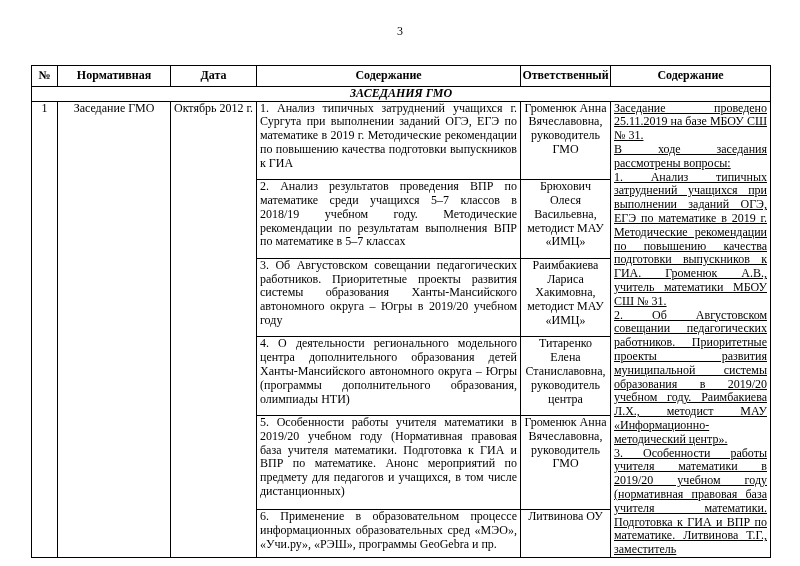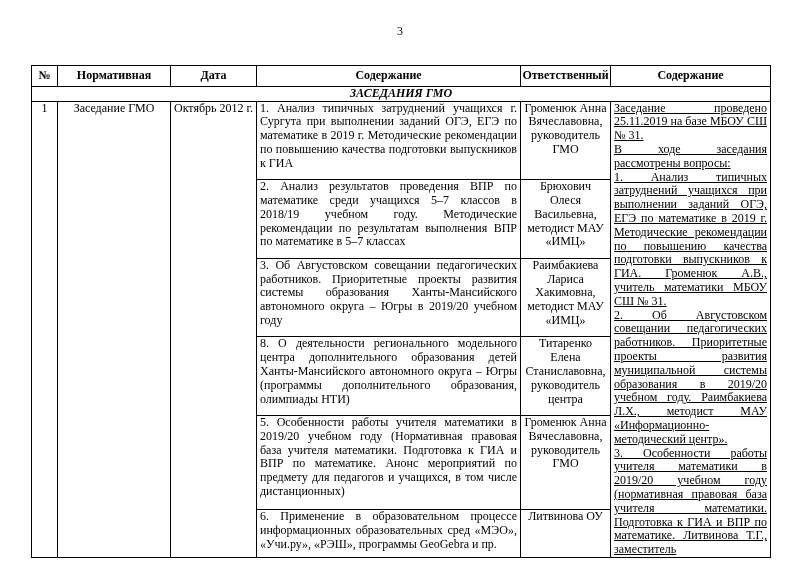--- a/index.html
+++ b/index.html
@@ -110,21 +110,21 @@
       <td class="content-cell">2. Анализ результатов проведения ВПР по математике среди учащихся 5–7 классов в 2018/19 учебном году. Методические рекомендации по результатам выполнения ВПР по математике в 5–7 классах</td>
       <td class="resp-cell">Брюхович Олеся Васильевна, методист МАУ «ИМЦ»</td>
     </tr>
 
     <tr>
       <td class="content-cell">3. Об Августовском совещании педагогических работников. Приоритетные проекты развития системы образования Ханты-Мансийского автономного округа – Югры в 2019/20 учебном году</td>
       <td class="resp-cell">Раимбакиева Лариса Хакимовна, методист МАУ «ИМЦ»</td>
     </tr>
 
     <tr>
-      <td class="content-cell">8. О деятельности регионального модельного центра дополнительного образования детей Ханты-Мансийского автономного округа – Югры (программы дополнительного образования, олимпиады НТИ)</td>
+      <td class="content-cell">4. О деятельности регионального модельного центра дополнительного образования детей Ханты-Мансийского автономного округа – Югры (программы дополнительного образования, олимпиады НТИ)</td>
       <td class="resp-cell">Титаренко Елена Станиславовна, руководитель центра</td>
     </tr>
 
     <tr>
       <td class="content-cell">5. Особенности работы учителя математики в 2019/20 учебном году (Нормативная правовая база учителя математики. Подготовка к ГИА и ВПР по математике. Анонс мероприятий по предмету для педагогов и учащихся, в том числе дистанционных)</td>
       <td class="resp-cell">Громенюк Анна Вячеславовна, руководитель ГМО</td>
     </tr>
 
     <tr>
       <td class="content-cell">6. Применение в образовательном процессе информационных образовательных сред «МЭО», «Учи.ру», «РЭШ», программы GeoGebra и пр.</td>

